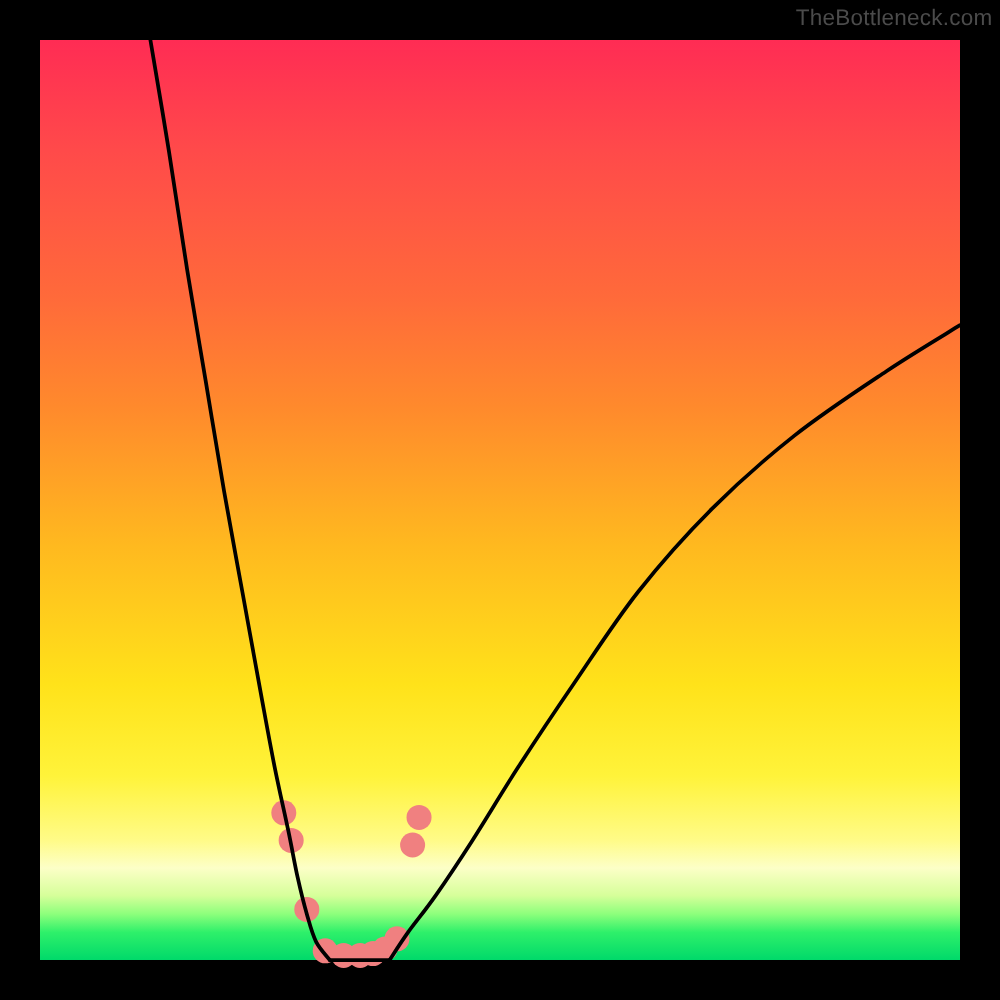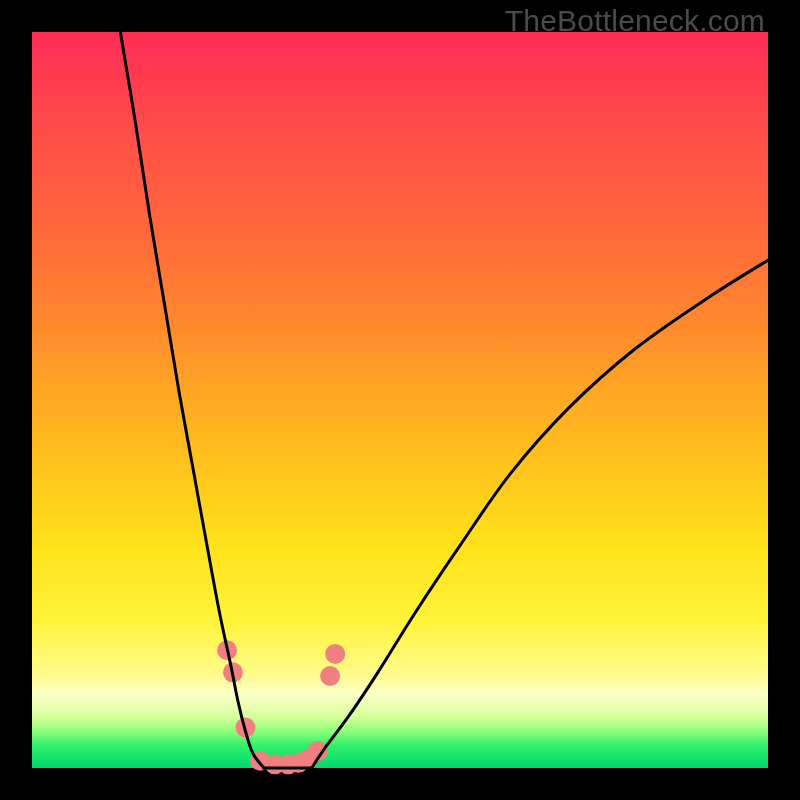--- a/index.html
+++ b/index.html
@@ -38,23 +38,23 @@
       #fcffc7 90%,
       #d6ff9a 93%,
       #8dff7c 95%,
       #2ef06a 97%,
       #00d96a 100%
     );
   }
   .watermark {
     position: absolute;
     top: 4px;
-    right: 35px;
+    right: 6px;
     color: #4b4b4b;
-    font-size: 30px;
+    font-size: 18px;
     letter-spacing: 0.2px;
     z-index: 5;
     user-select: none;
   }
   svg.overlay {
     position: absolute;
     top: 0;
     left: 0;
     width: 736px;
     height: 736px;

